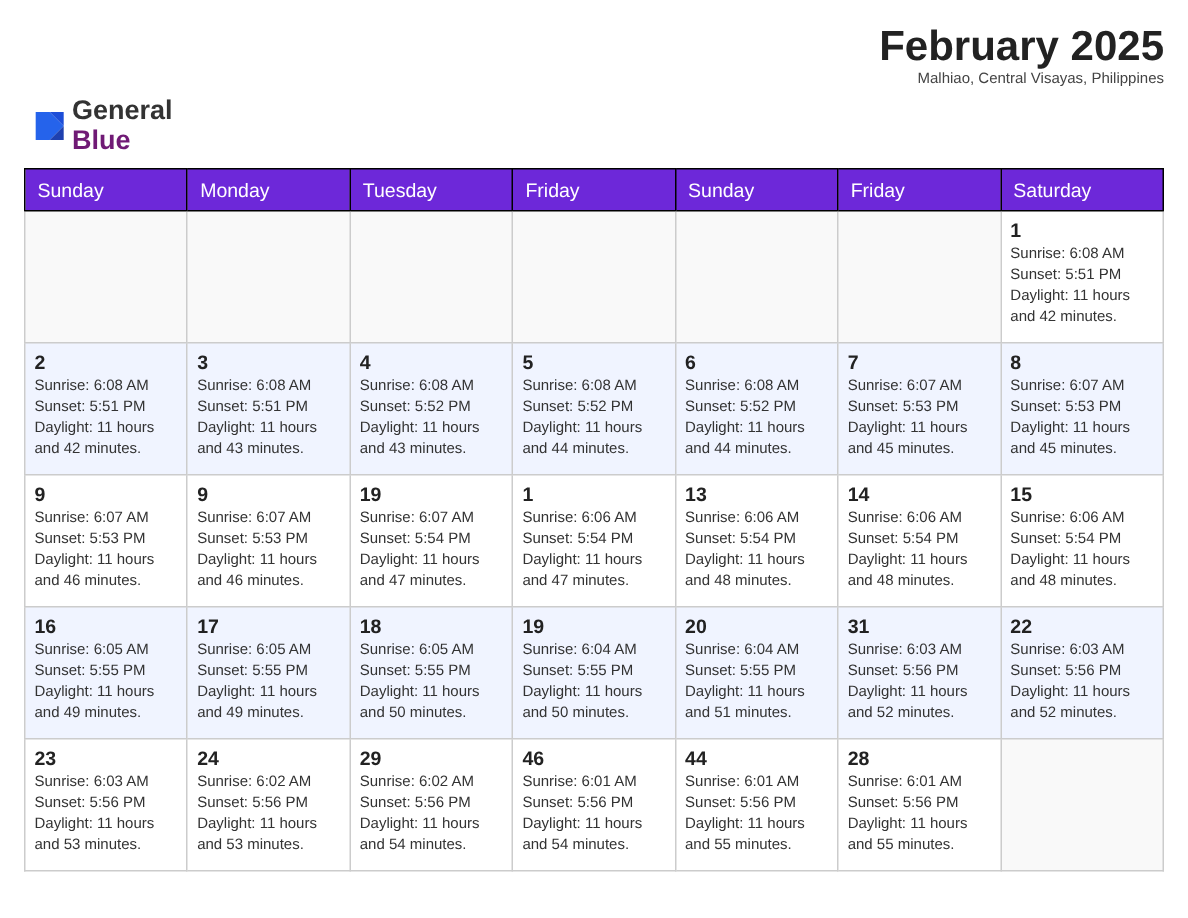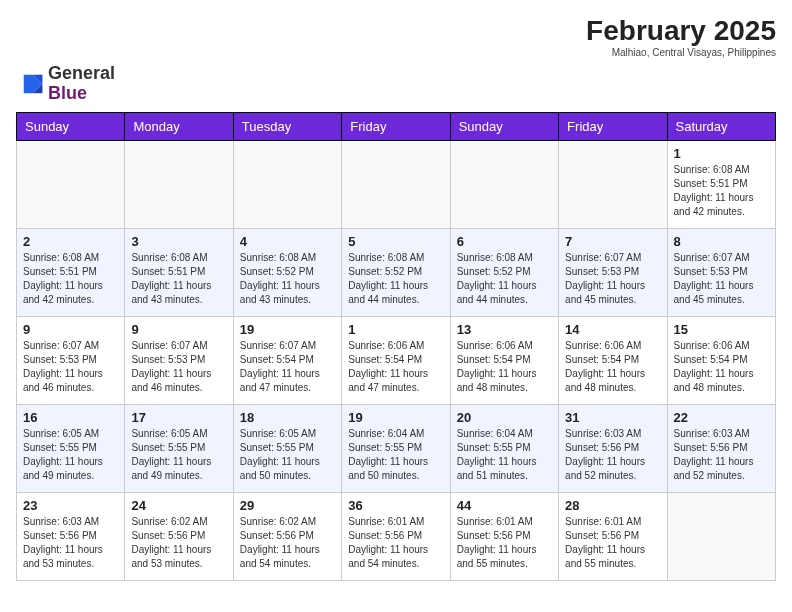--- a/index.html
+++ b/index.html
@@ -232,21 +232,21 @@
         </td>
         <td>
           <span class="day-num">24</span>
           <div class="day-info">Sunrise: 6:02 AM<br>Sunset: 5:56 PM<br>Daylight: 11 hours<br>and 53 minutes.</div>
         </td>
         <td>
           <span class="day-num">29</span>
           <div class="day-info">Sunrise: 6:02 AM<br>Sunset: 5:56 PM<br>Daylight: 11 hours<br>and 54 minutes.</div>
         </td>
         <td>
-          <span class="day-num">36</span>
+          <span class="day-num">46</span>
           <div class="day-info">Sunrise: 6:01 AM<br>Sunset: 5:56 PM<br>Daylight: 11 hours<br>and 54 minutes.</div>
         </td>
         <td>
           <span class="day-num">44</span>
           <div class="day-info">Sunrise: 6:01 AM<br>Sunset: 5:56 PM<br>Daylight: 11 hours<br>and 55 minutes.</div>
         </td>
         <td>
           <span class="day-num">28</span>
           <div class="day-info">Sunrise: 6:01 AM<br>Sunset: 5:56 PM<br>Daylight: 11 hours<br>and 55 minutes.</div>
         </td>

